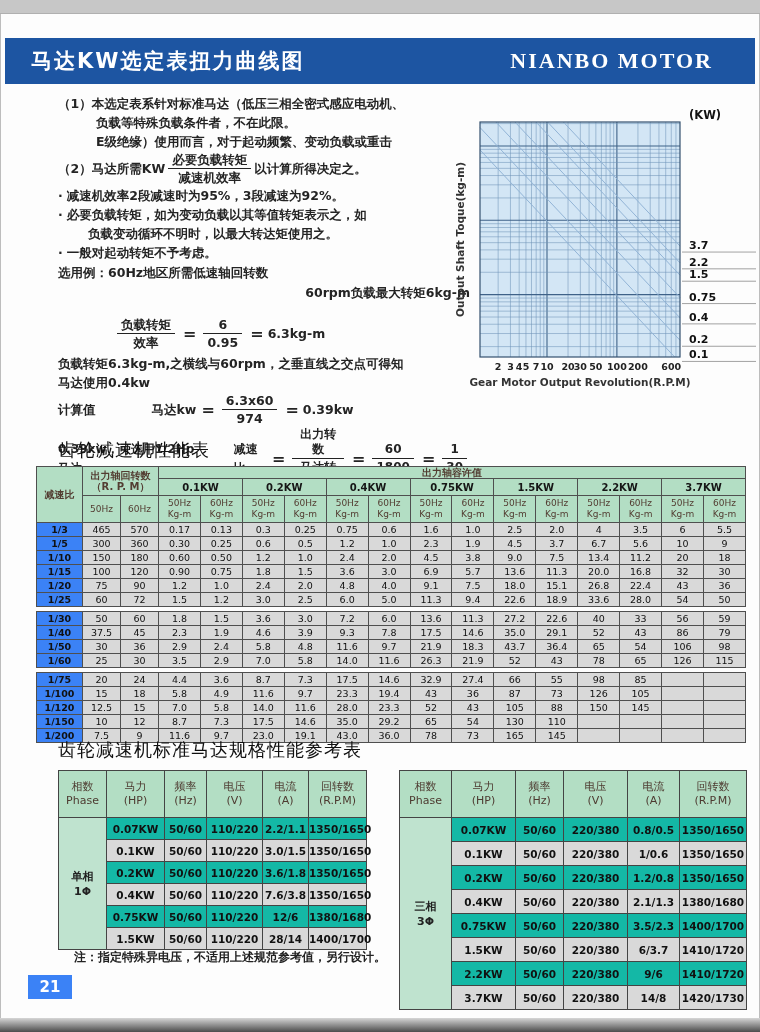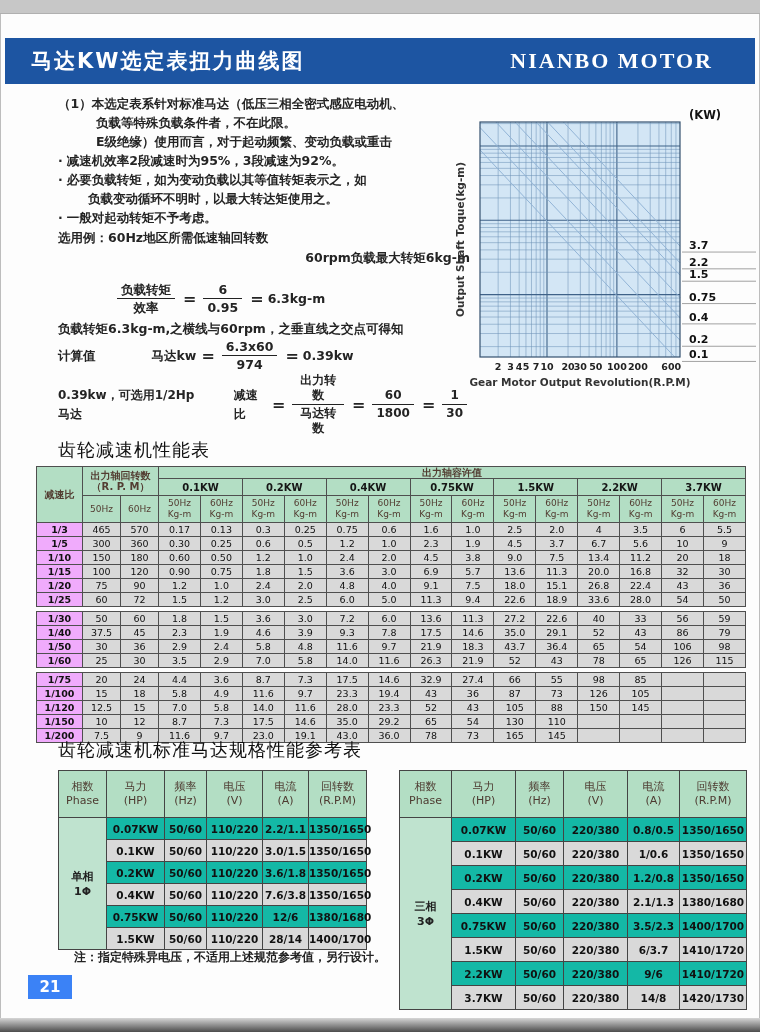--- a/index.html
+++ b/index.html
@@ -39,21 +39,21 @@
   
   .sec-title{position:absolute;font-size:18px;font-weight:normal;color:#101010;letter-spacing:1px;}
   #perf-title{left:58px;top:438px;}
   #motor-title{left:58px;top:738px;}
   table.perf{position:absolute;left:36px;top:466px;width:710px;border-collapse:collapse;table-layout:fixed;}
   table.perf th,table.perf td{border:1px solid #4f4f4f;text-align:center;padding:0;font-weight:500;}
   table.perf thead th{background:#b3dec4;color:#533d32;font-size:9px;line-height:11px;}
   table.perf thead th.big{font-size:10px;font-weight:700;}
   table.perf thead th.kw{color:#161616;font-size:10px;font-weight:700;height:16px;}
   table.perf td{background:#d9d9d9;font-size:9.5px;height:13px;color:#111;}
-  table.perf th.ratio-cell{background:#f0abfc;font-size:9.5px;color:#111;font-weight:600;}
+  table.perf th.ratio-cell{background:#3b82f6;font-size:9.5px;color:#111;font-weight:600;}
   table.perf tr.sep td{border:none;background:#fdfdfd;height:4px;}
 
   
   table.motor{position:absolute;border-collapse:collapse;table-layout:fixed;}
   #motor-left{left:58px;top:770px;width:308px;}
   #motor-right{left:399px;top:770px;width:347px;}
   table.motor th,table.motor td{border:1px solid #444;text-align:center;padding:0;}
   table.motor thead th{background:#b3dec4;color:#4d3a30;font-size:11px;line-height:14px;height:46px;font-weight:400;}
   table.motor td{font-size:10.5px;color:#111;font-weight:600;}
   #motor-left td{height:21px;}
@@ -75,20 +75,28 @@
   <div class="titlebar">
     <span class="cn">马达KW选定表扭力曲线图</span>
     <span class="brand">NIANBO MOTOR</span>
   </div>
 
   <div class="textblock">
     <div>（1）本选定表系针对标准马达（低压三相全密式感应电动机、</div>
     <div class="ind">负载等特殊负载条件者，不在此限。</div>
     <div class="ind">E级绝缘）使用而言，对于起动频繁、变动负载或重击</div>
 
+    <div class="row">
+      <span>（2）马达所需KW</span>
+      <span class="frac">
+        <span class="num">必要负载转矩</span>
+        <span class="den">减速机效率</span>
+      </span>
+      <span>以计算所得决定之。</span>
+    </div>
 
     <div class="bullet">
       <span class="bmark">·</span><span>减速机效率2段减速时为95%，3段减速为92%。</span>
     </div>
     <div class="bullet">
       <span class="bmark">·</span><span>必要负载转矩，如为变动负载以其等值转矩表示之，如</span>
     </div>
     <div class="bullet2">负载变动循环不明时，以最大转达矩使用之。</div>
     <div class="bullet">
       <span class="bmark">·</span><span>一般对起动转矩不予考虑。</span>
@@ -108,20 +116,21 @@
       <span class="eq">=</span>
       <span class="frac">
         <span class="num">6</span>
         <span class="den">0.95</span>
       </span>
       <span class="eq">=</span>
       <span>6.3kg-m</span>
     </div>
 
     <div style="margin-top:4px;">负载转矩6.3kg-m,之横线与60rpm，之垂直线之交点可得知</div>
+    <div>马达使用0.4kw</div>
 
     <div class="row">
       <span>计算值</span>
       <span class="gap1"></span>
       <span>马达kw</span>
       <span class="eq">=</span>
       <span class="frac">
         <span class="num">6.3x60</span>
         <span class="den">974</span>
       </span>

